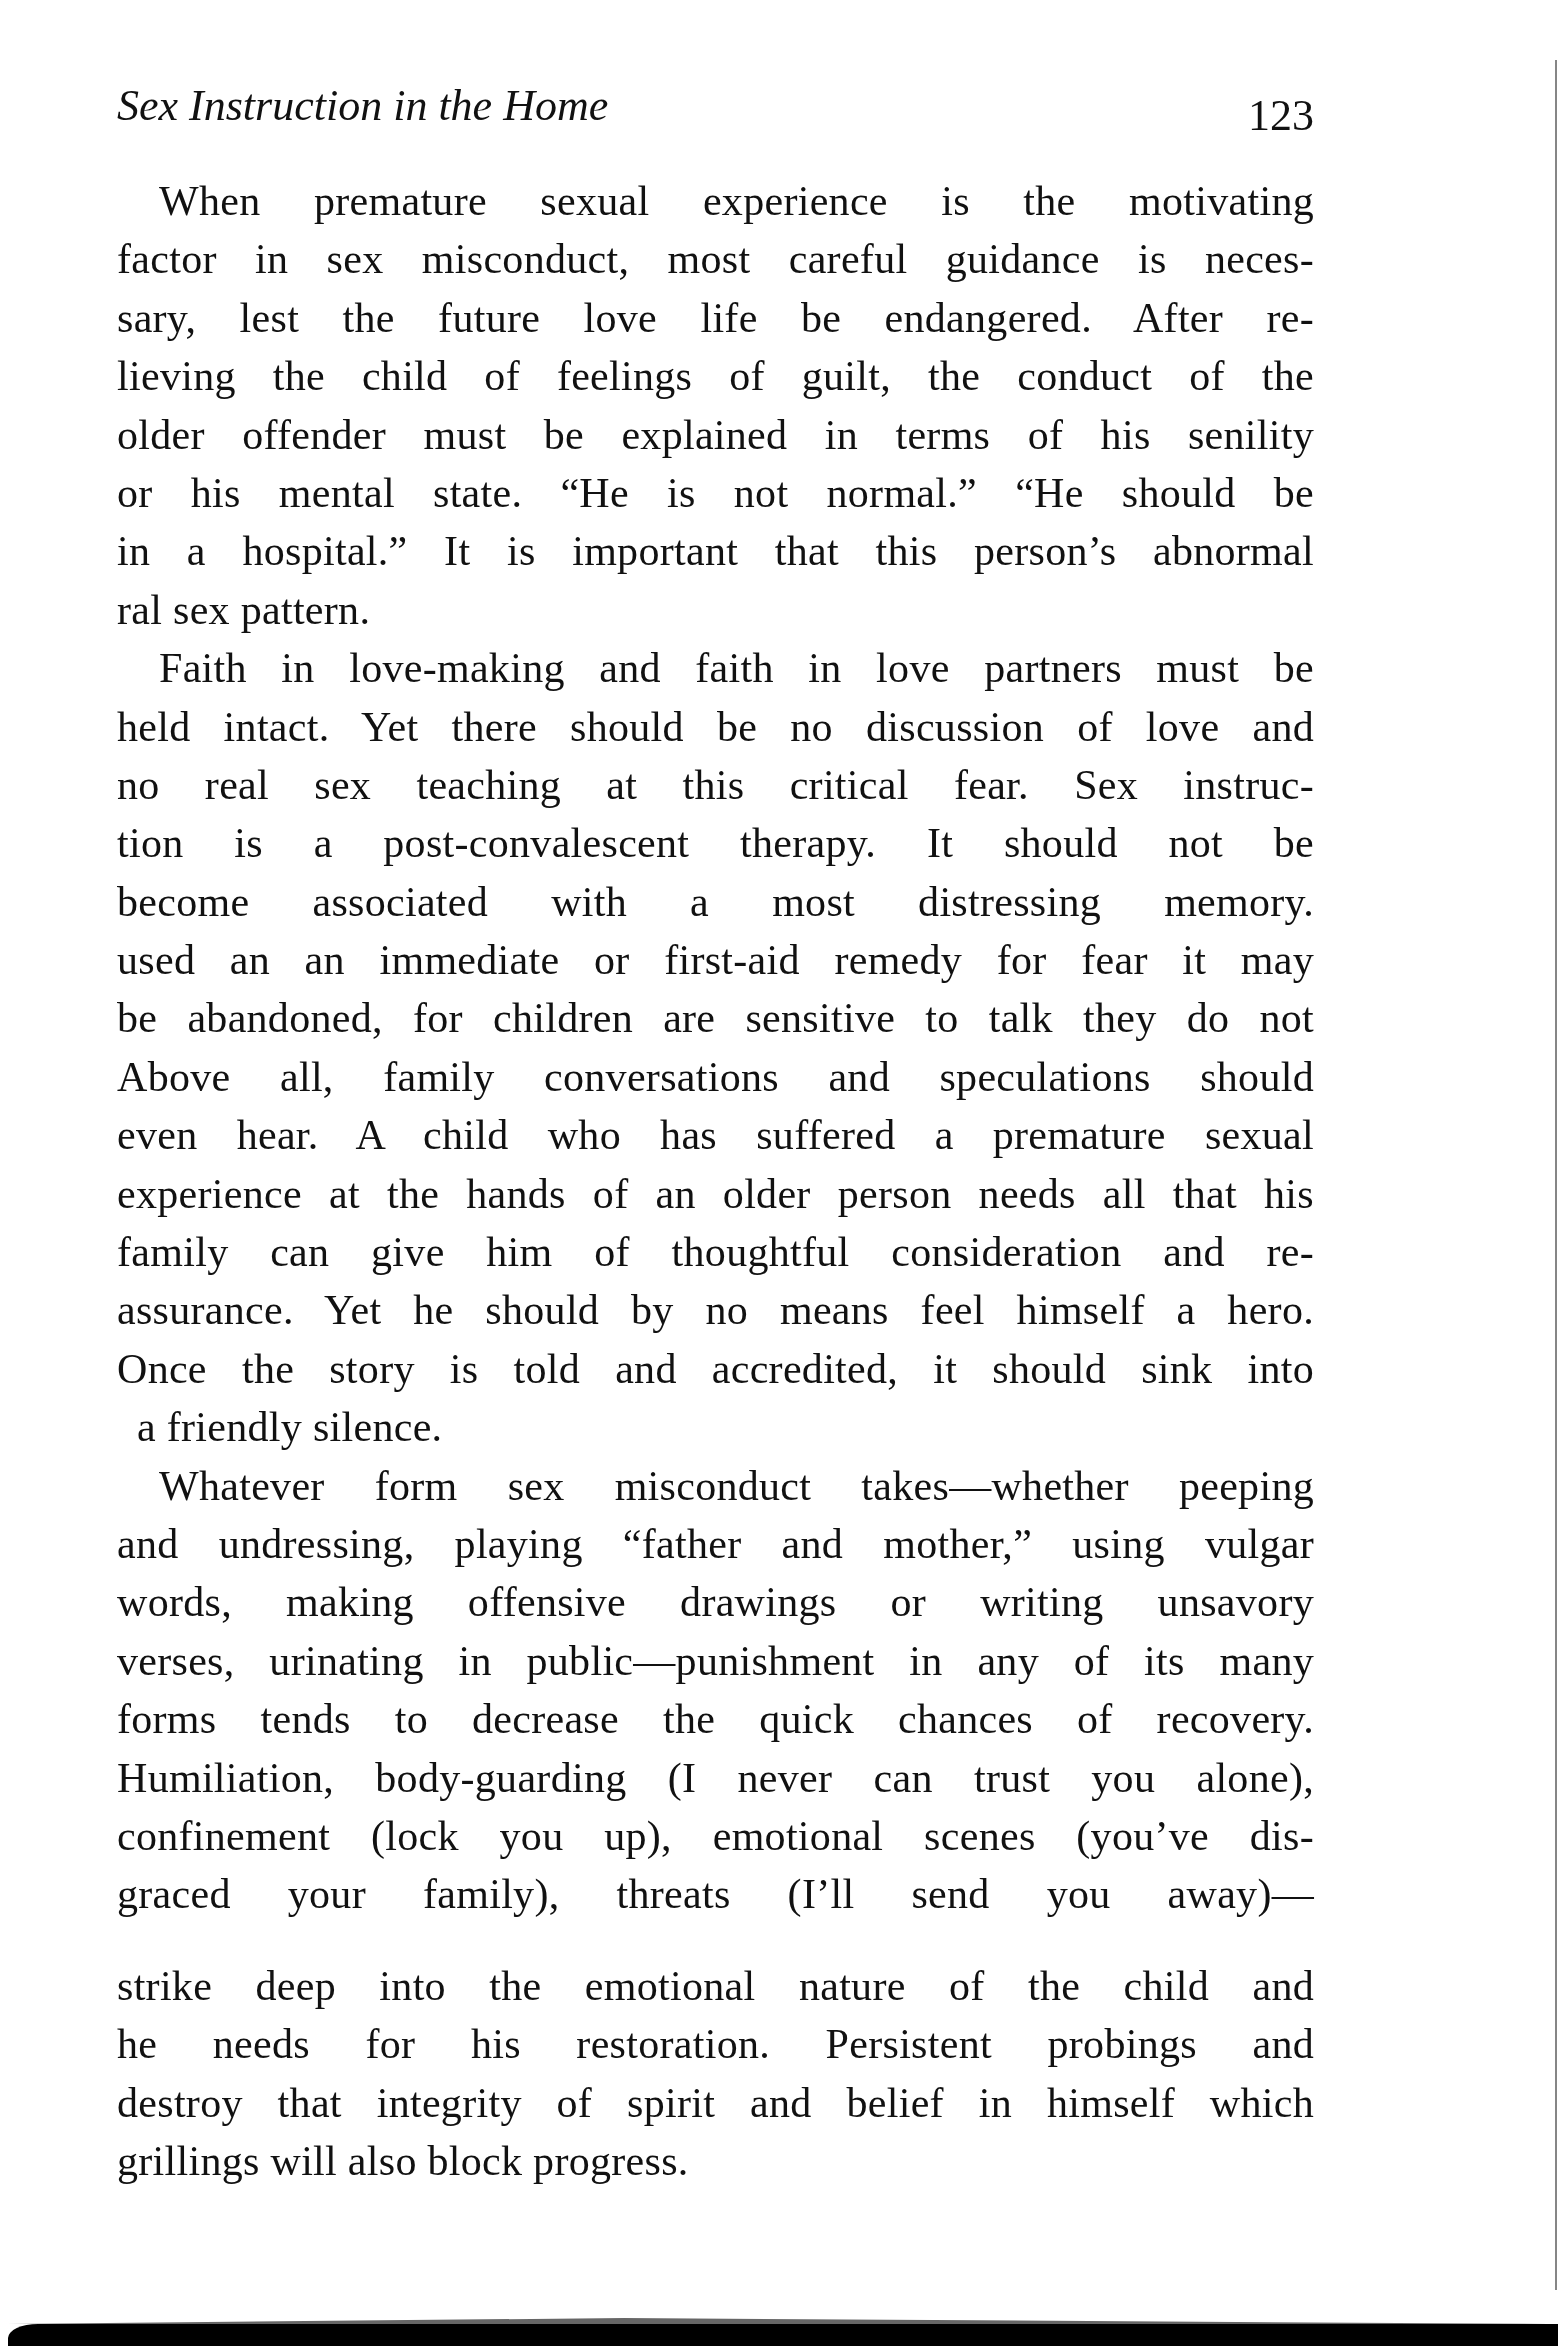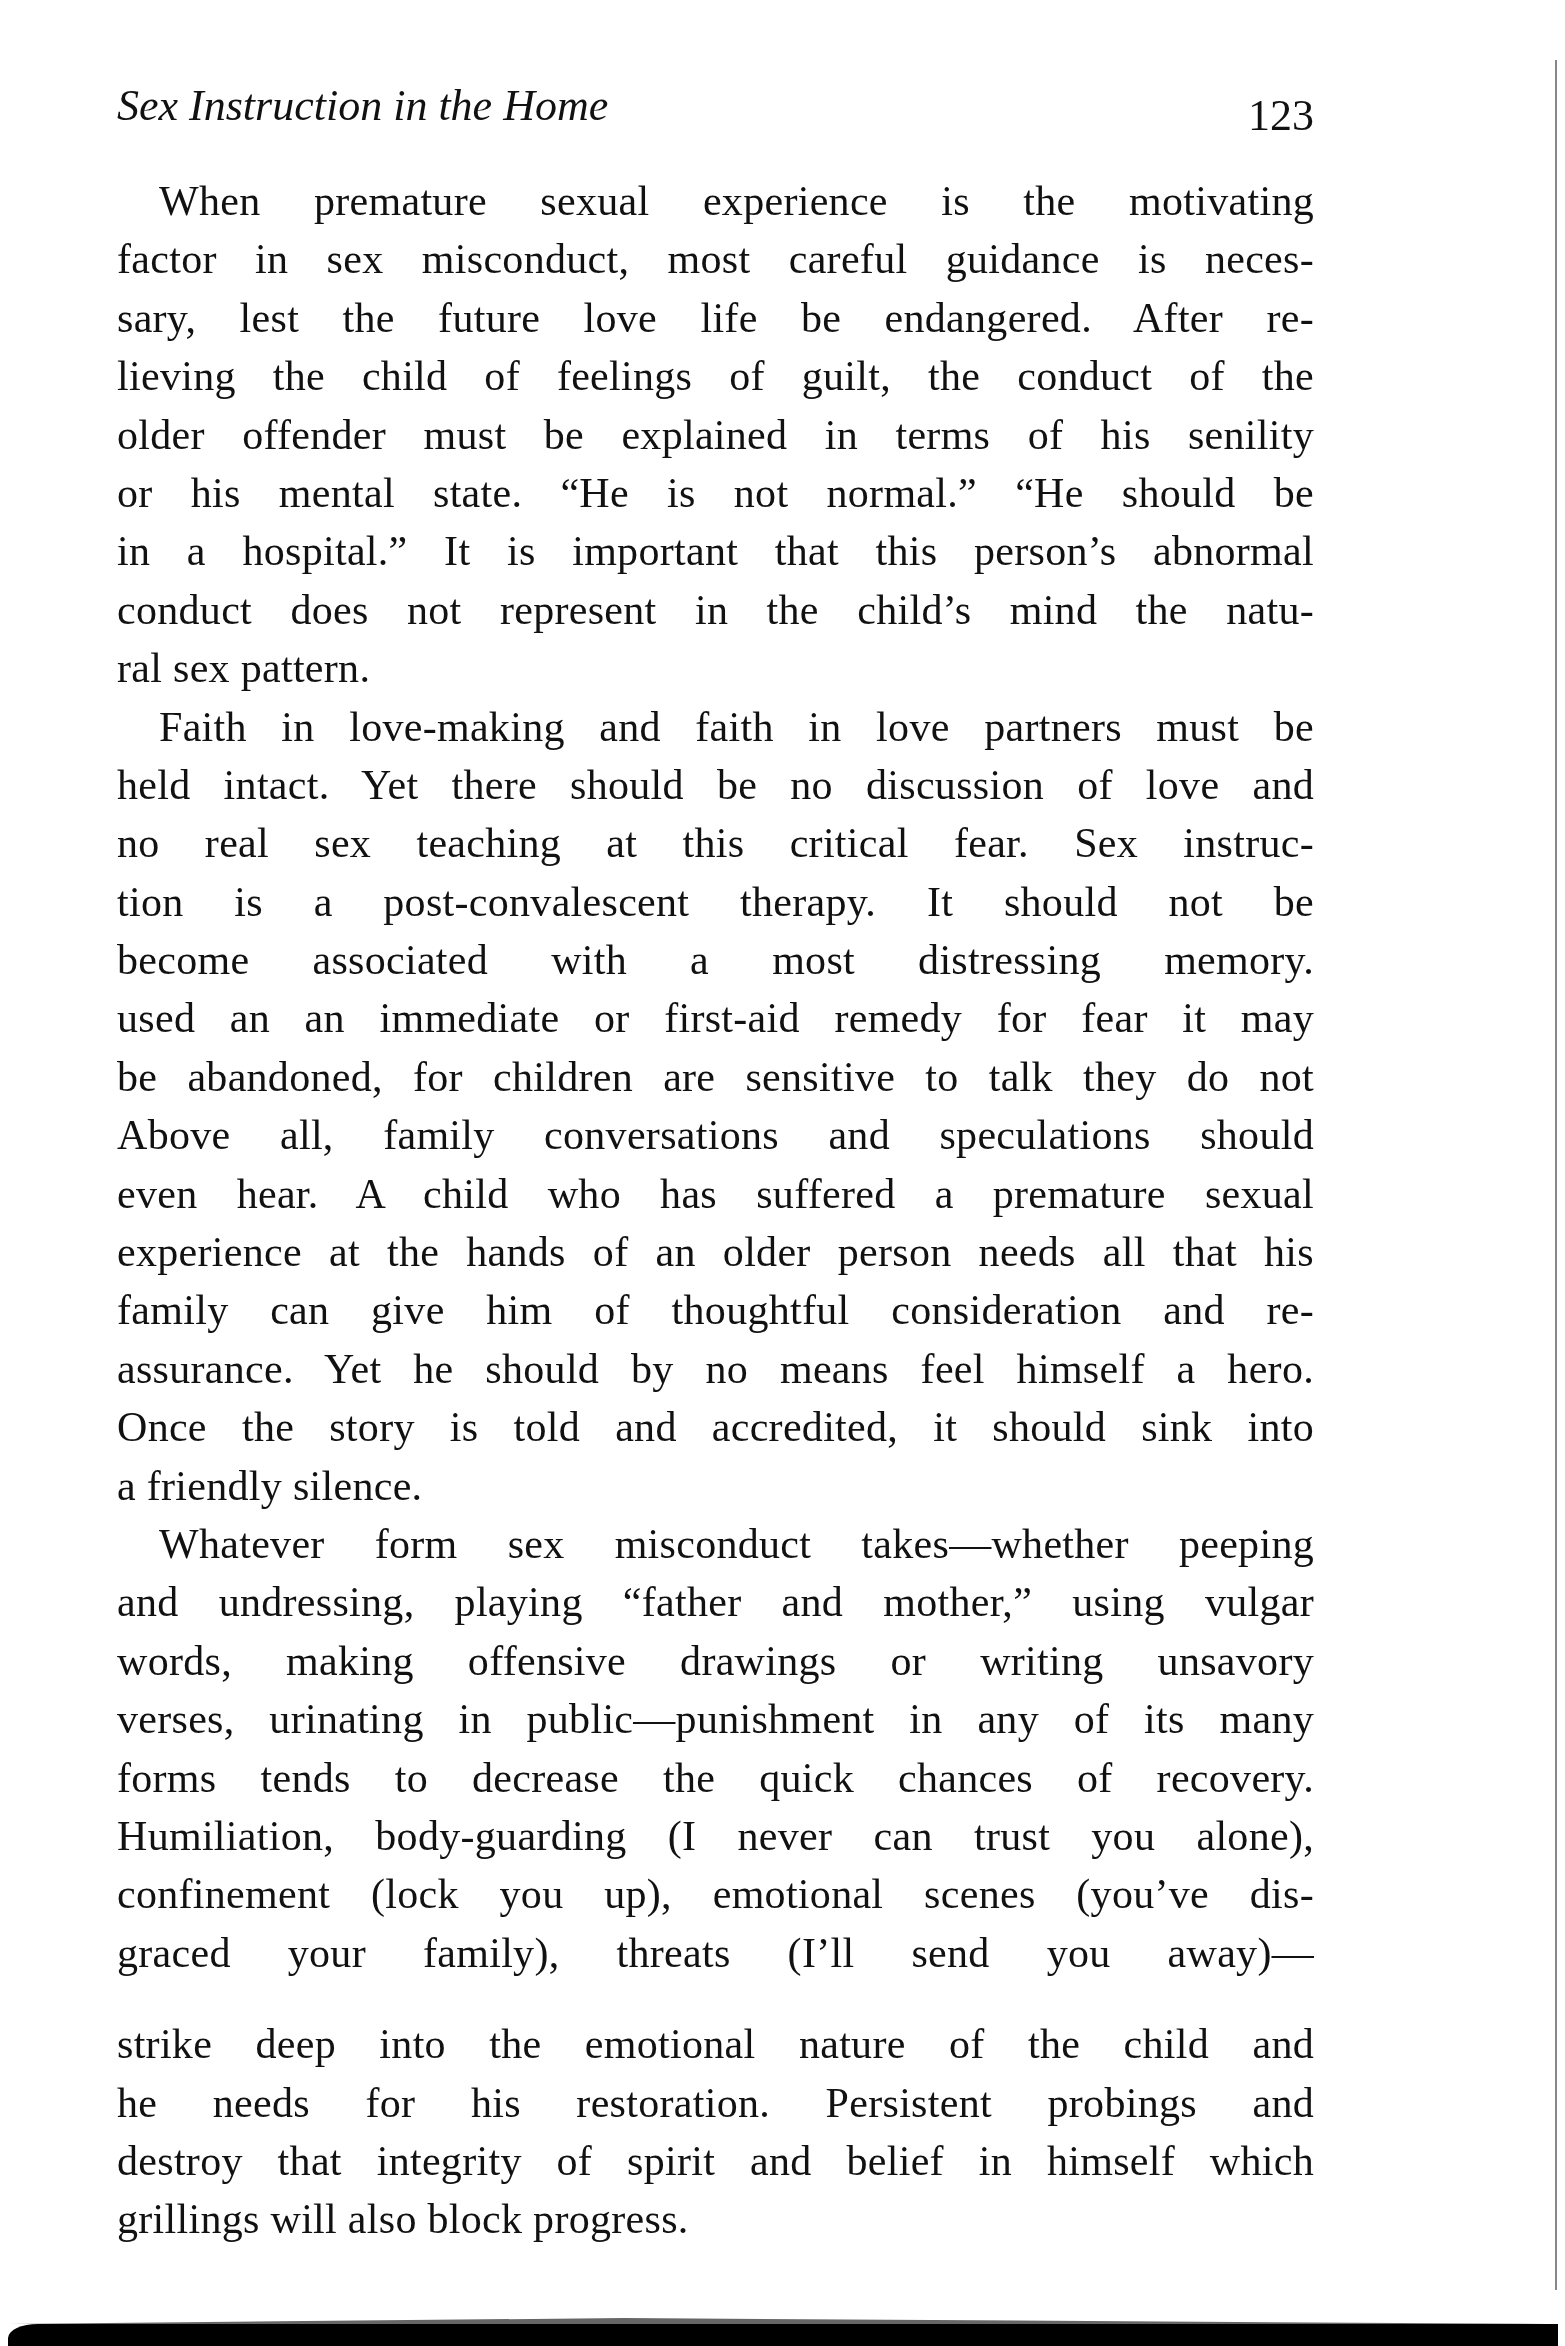--- a/index.html
+++ b/index.html
@@ -31,39 +31,38 @@
 <div class="body-text">
 
   <div>
     <div class="line indent" style="white-space: normal;">When premature sexual experience is the motivating</div>
     <div class="line" style="white-space: normal;">factor in sex misconduct, most careful guidance is neces-</div>
     <div class="line" style="white-space: normal;">sary, lest the future love life be endangered.  After re-</div>
     <div class="line" style="white-space: normal;">lieving the child of feelings of guilt, the conduct of the</div>
     <div class="line" style="white-space: normal;">older offender must be explained in terms of his senility</div>
     <div class="line" style="white-space: normal;">or his mental state.  “He is not normal.”  “He should be</div>
     <div class="line" style="white-space: normal;">in a hospital.”  It is important that this person’s abnormal</div>
-    <div class="line" style="white-space: normal;">conduct does not represent in the child’s mind the natu-</div>
     <div class="line last" style="white-space: normal;">ral sex pattern.</div>
   </div>
 
   <div>
     <div class="line indent" style="white-space: normal;">Faith in love-making and faith in love partners must be</div>
     <div class="line" style="white-space: normal;">held intact.  Yet there should be no discussion of love and</div>
     <div class="line" style="white-space: normal;">no real sex teaching at this critical fear.  Sex instruc-</div>
     <div class="line" style="white-space: normal;">tion is a post-convalescent therapy.  It should not be</div>
     <div class="line" style="white-space: normal;">become associated with a most distressing memory.</div>
     <div class="line" style="white-space: normal;">used an an immediate or first-aid remedy for fear it may</div>
     <div class="line" style="white-space: normal;">be abandoned, for children are sensitive to talk they do not</div>
     <div class="line" style="white-space: normal;">Above all, family conversations and speculations should</div>
     <div class="line" style="white-space: normal;">even hear.  A child who has suffered a premature sexual</div>
     <div class="line" style="white-space: normal;">experience at the hands of an older person needs all that his</div>
     <div class="line" style="white-space: normal;">family can give him of thoughtful consideration and re-</div>
     <div class="line" style="white-space: normal;">assurance.  Yet he should by no means feel himself a hero.</div>
     <div class="line" style="white-space: normal;">Once the story is told and accredited, it should sink into</div>
-    <div class="line last" style="white-space: normal;">a friendly silence.</div>
+    <div class="line last" style="white-space: normal; margin-left: 20px;">a friendly silence.</div>
   </div>
 
   <div>
     <div class="line indent" style="white-space: normal;">Whatever form sex misconduct takes—whether peeping</div>
     <div class="line" style="white-space: normal;">and undressing, playing “father and mother,” using vulgar</div>
     <div class="line" style="white-space: normal;">words, making offensive drawings or writing unsavory</div>
     <div class="line" style="white-space: normal;">verses, urinating in public—punishment in any of its many</div>
     <div class="line" style="white-space: normal;">forms tends to decrease the quick chances of recovery.</div>
     <div class="line" style="white-space: normal;">Humiliation, body-guarding (I never can trust you alone),</div>
     <div class="line" style="white-space: normal;">confinement (lock you up), emotional scenes (you’ve dis-</div>

